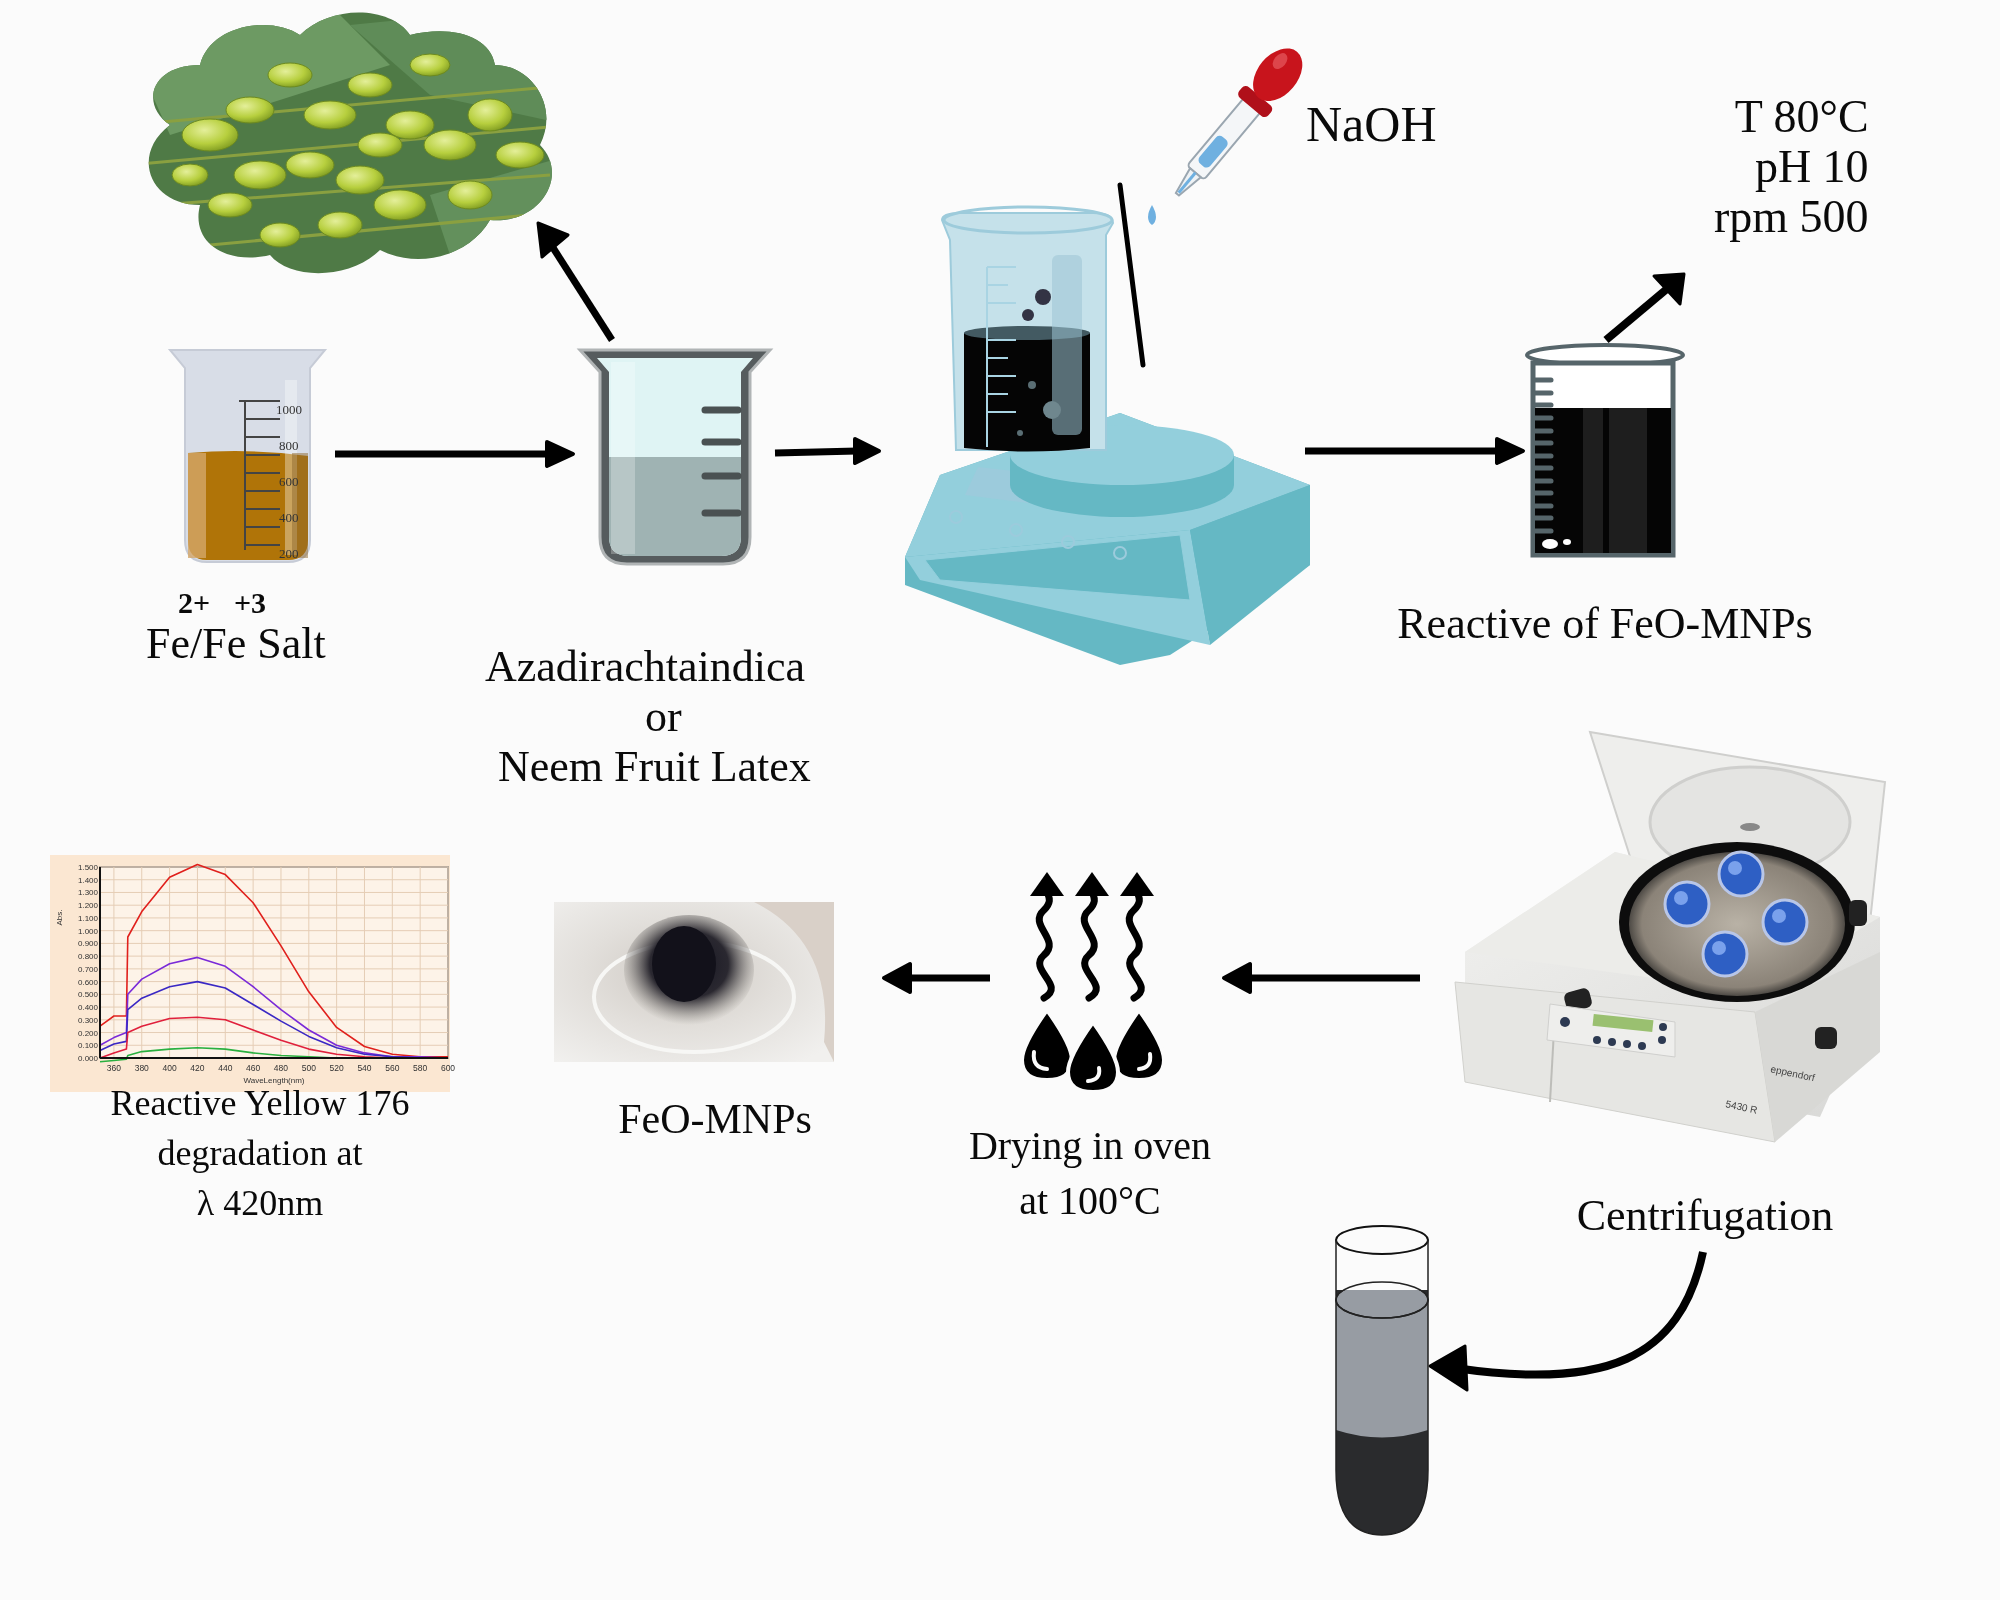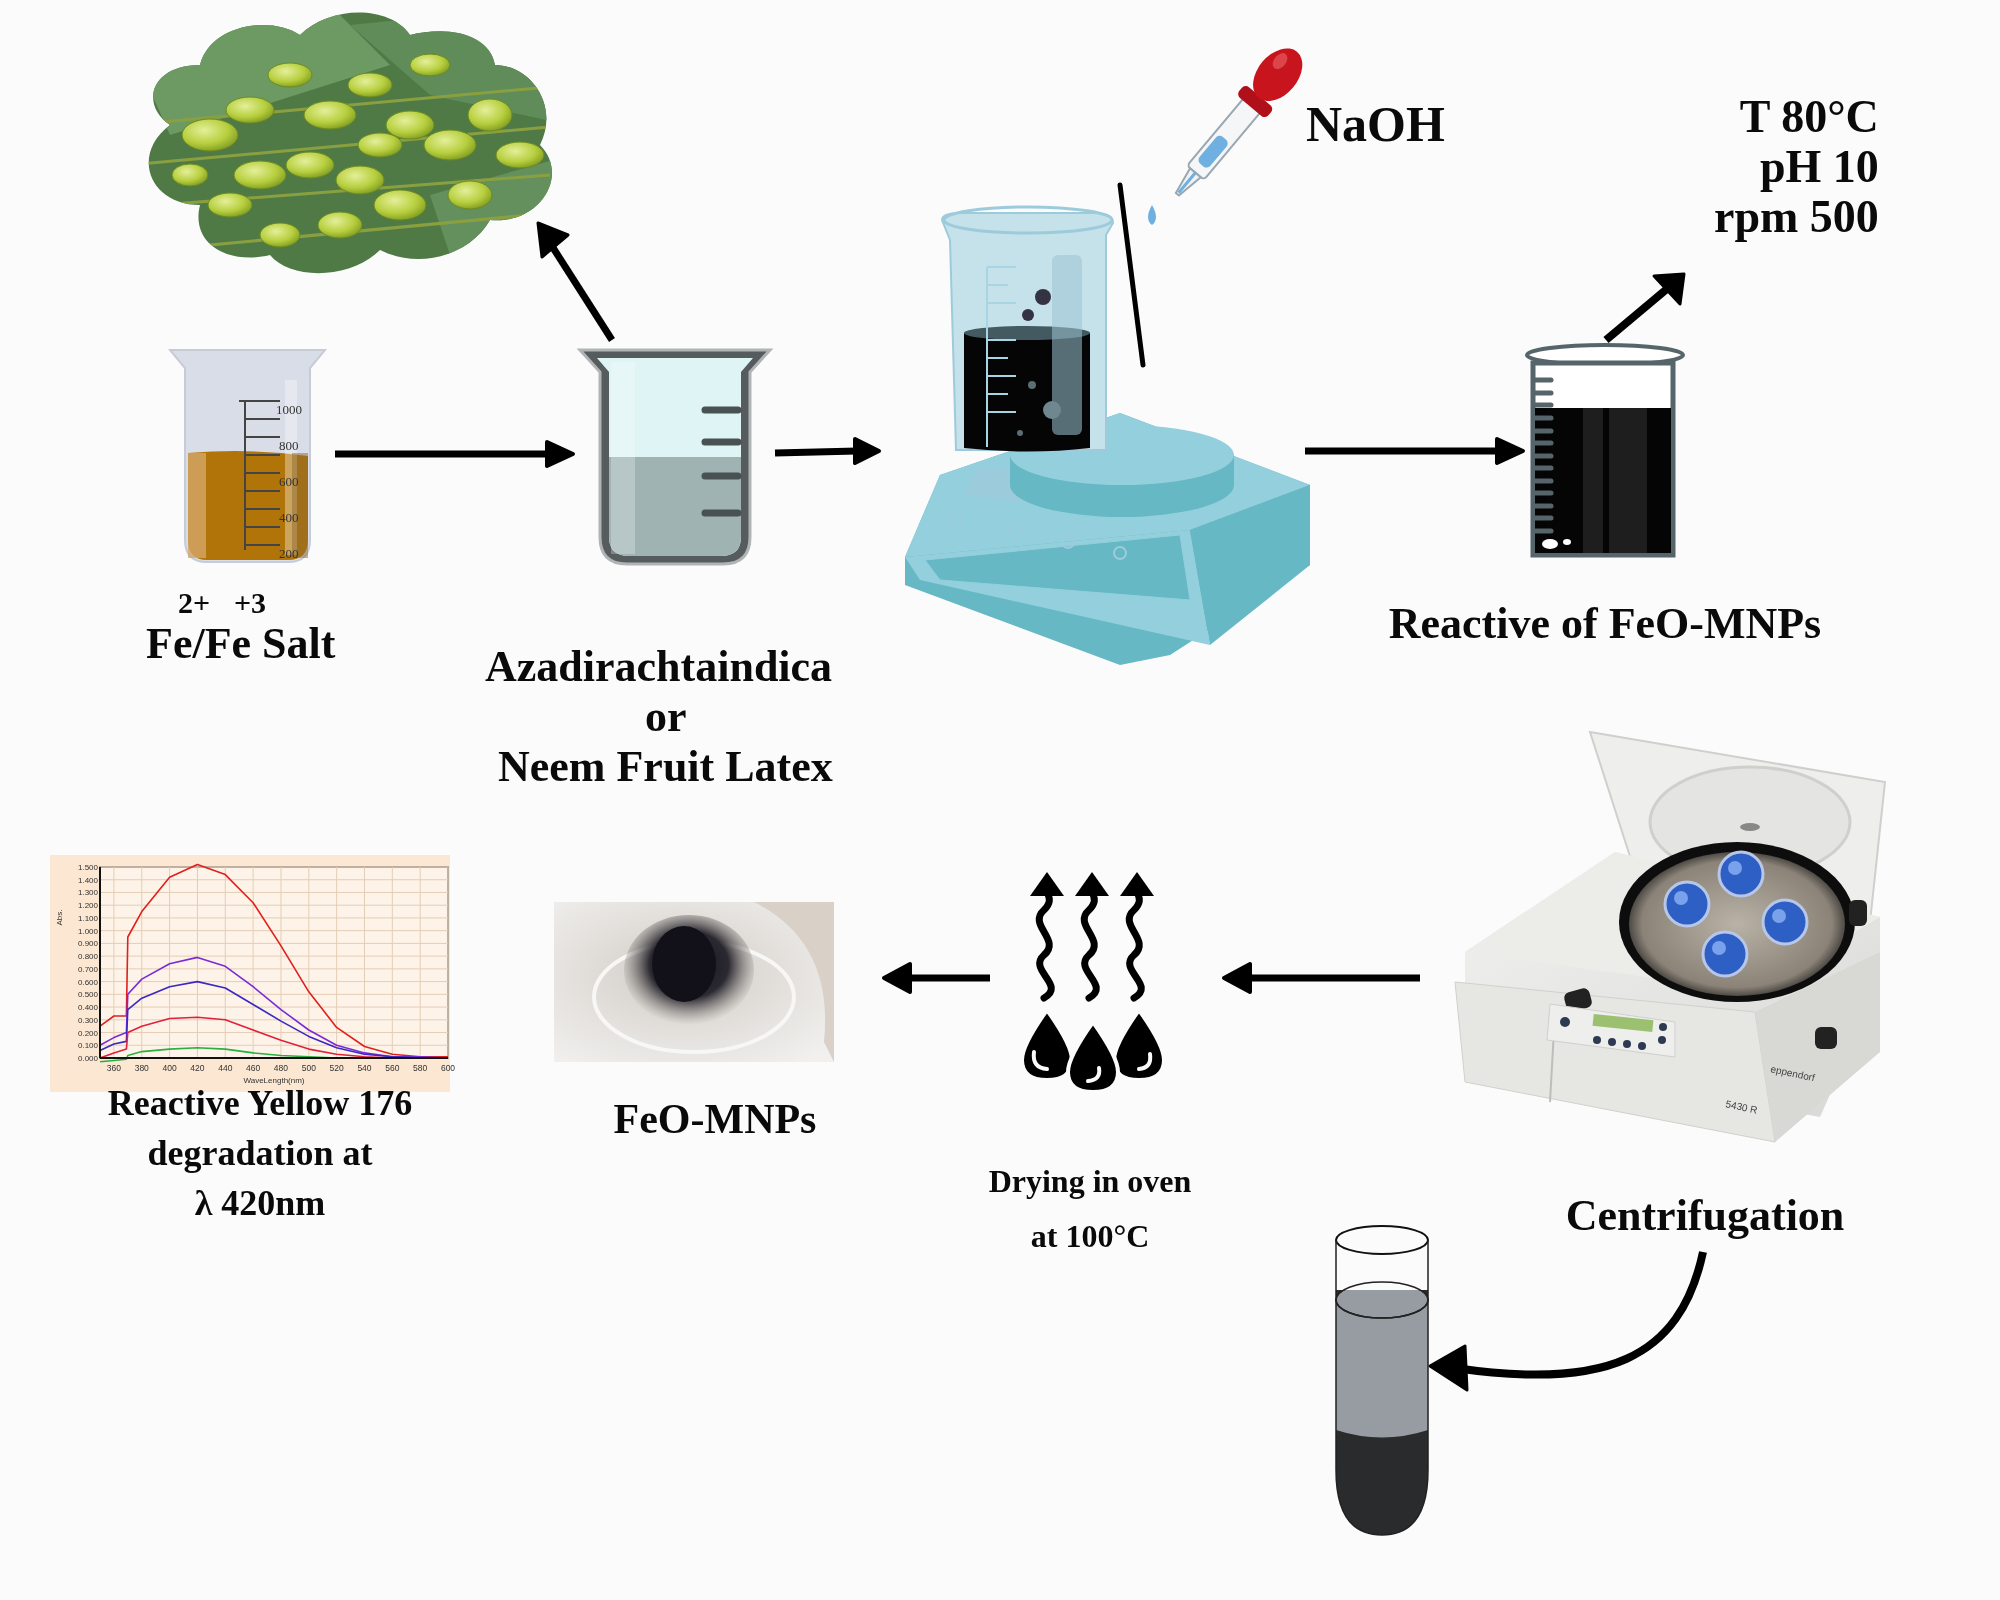--- a/index.html
+++ b/index.html
@@ -1,18 +1,18 @@
 <!DOCTYPE html>
 <html><head>
 <meta charset="utf-8">
 <style>
   html, body { margin: 0; padding: 0; }
   body { width: 2000px; height: 1600px; background: #fbfbfb; position: relative; overflow: hidden; font-family: "Liberation Serif", serif; }
   .abs { position: absolute; }
-  .lbl { position: absolute; font-family: "Liberation Serif", serif; font-weight: bold; color: #0a0a0a; white-space: nowrap; text-align: center; }
+  .lbl { position: absolute; font-family: "Liberation Serif", serif; font-weight: normal; color: #0a0a0a; white-space: nowrap; text-align: center; }
   svg { position: absolute; overflow: visible; }
   .sup { position: absolute; font-size: 30px; font-weight: bold; }
 </style>
 </head>
 <body>
 
 <svg style="left:130px;top:5px;" width="440" height="280" viewBox="0 0 440 280">
   <defs>
     <clipPath id="cloudClip">
       <path d="M40 120 C 10 100, 20 60, 70 60 C 80 20, 140 10, 170 30 C 200 0, 260 0, 280 30 C 320 20, 360 30, 365 60 C 400 60, 430 100, 410 140 C 440 170, 410 220, 360 215 C 340 250, 290 265, 250 245 C 220 275, 160 275, 140 250 C 100 260, 60 240, 70 200 C 20 200, 0 150, 40 120 Z"></path>
@@ -327,21 +327,21 @@
     <path d="M25 140 Q50 175 50 190 Q50 210 25 210 Q0 210 0 190 Q0 175 25 140 Z"></path>
     <path d="M117 140 Q142 175 142 190 Q142 210 117 210 Q92 210 92 190 Q92 175 117 140 Z"></path>
     <path d="M71 152 Q96 187 96 202 Q96 222 71 222 Q46 222 46 202 Q46 187 71 152 Z"></path>
   </g>
   <g fill="none" stroke="#fbfbfb" stroke-width="4" stroke-linecap="round">
     <path d="M12 182 Q10 198 25 199"></path>
       <path d="M128 184 Q130 198 117 199"></path>
       <path d="M77 198 Q79 210 66 211"></path>
   </g>
 </svg>
-<div class="lbl" style="left:940px;top:1154px;width:300px;font-size:32px;line-height:55px;">
+<div class="lbl" style="left:940px;top:1118px;width:300px;font-size:40px;line-height:55px;">
   <div>Drying in oven</div>
   <div>at 100°C</div>
 </div>
 
 <svg style="left:554px;top:902px;" width="280" height="160" viewBox="0 0 280 160">
   <defs>
     <radialGradient id="dish" cx="45%" cy="45%" r="70%">
       <stop offset="0%" stop-color="#cfcac4"></stop>
         <stop offset="50%" stop-color="#e2dfdb"></stop>
         <stop offset="100%" stop-color="#f1f0ee"></stop>

